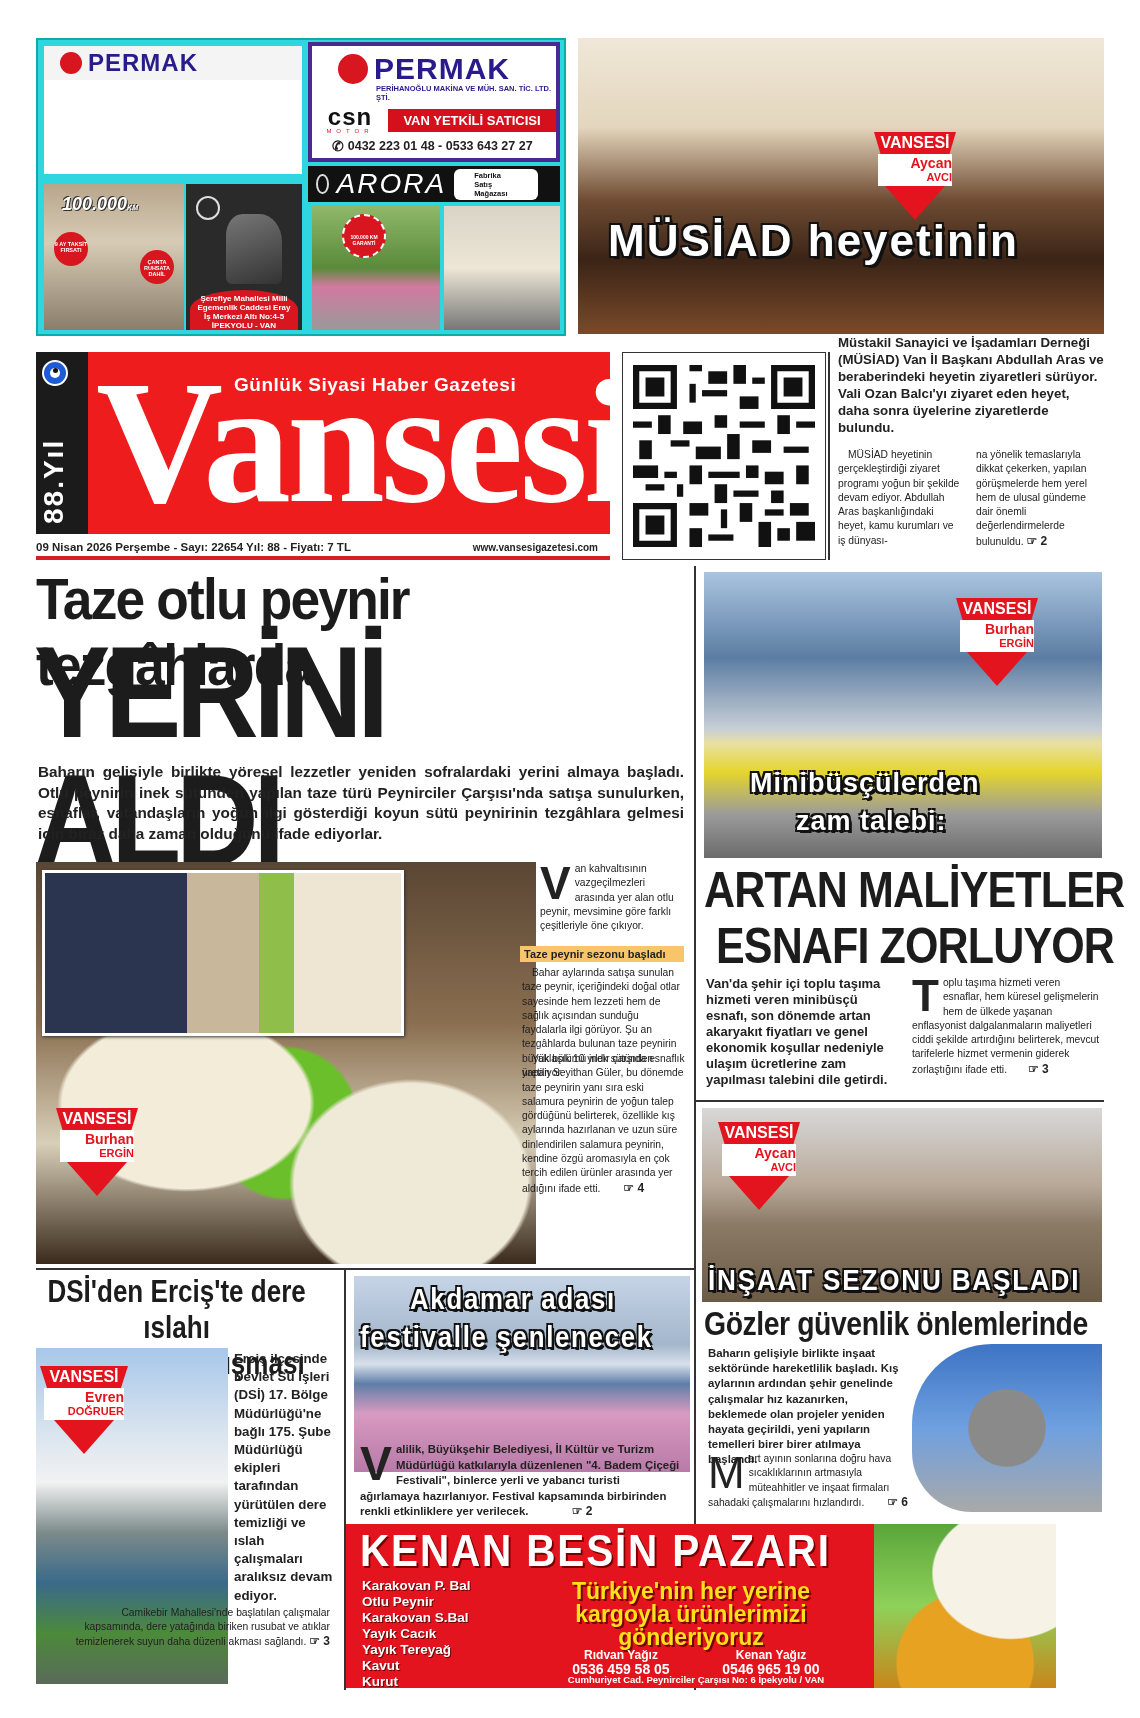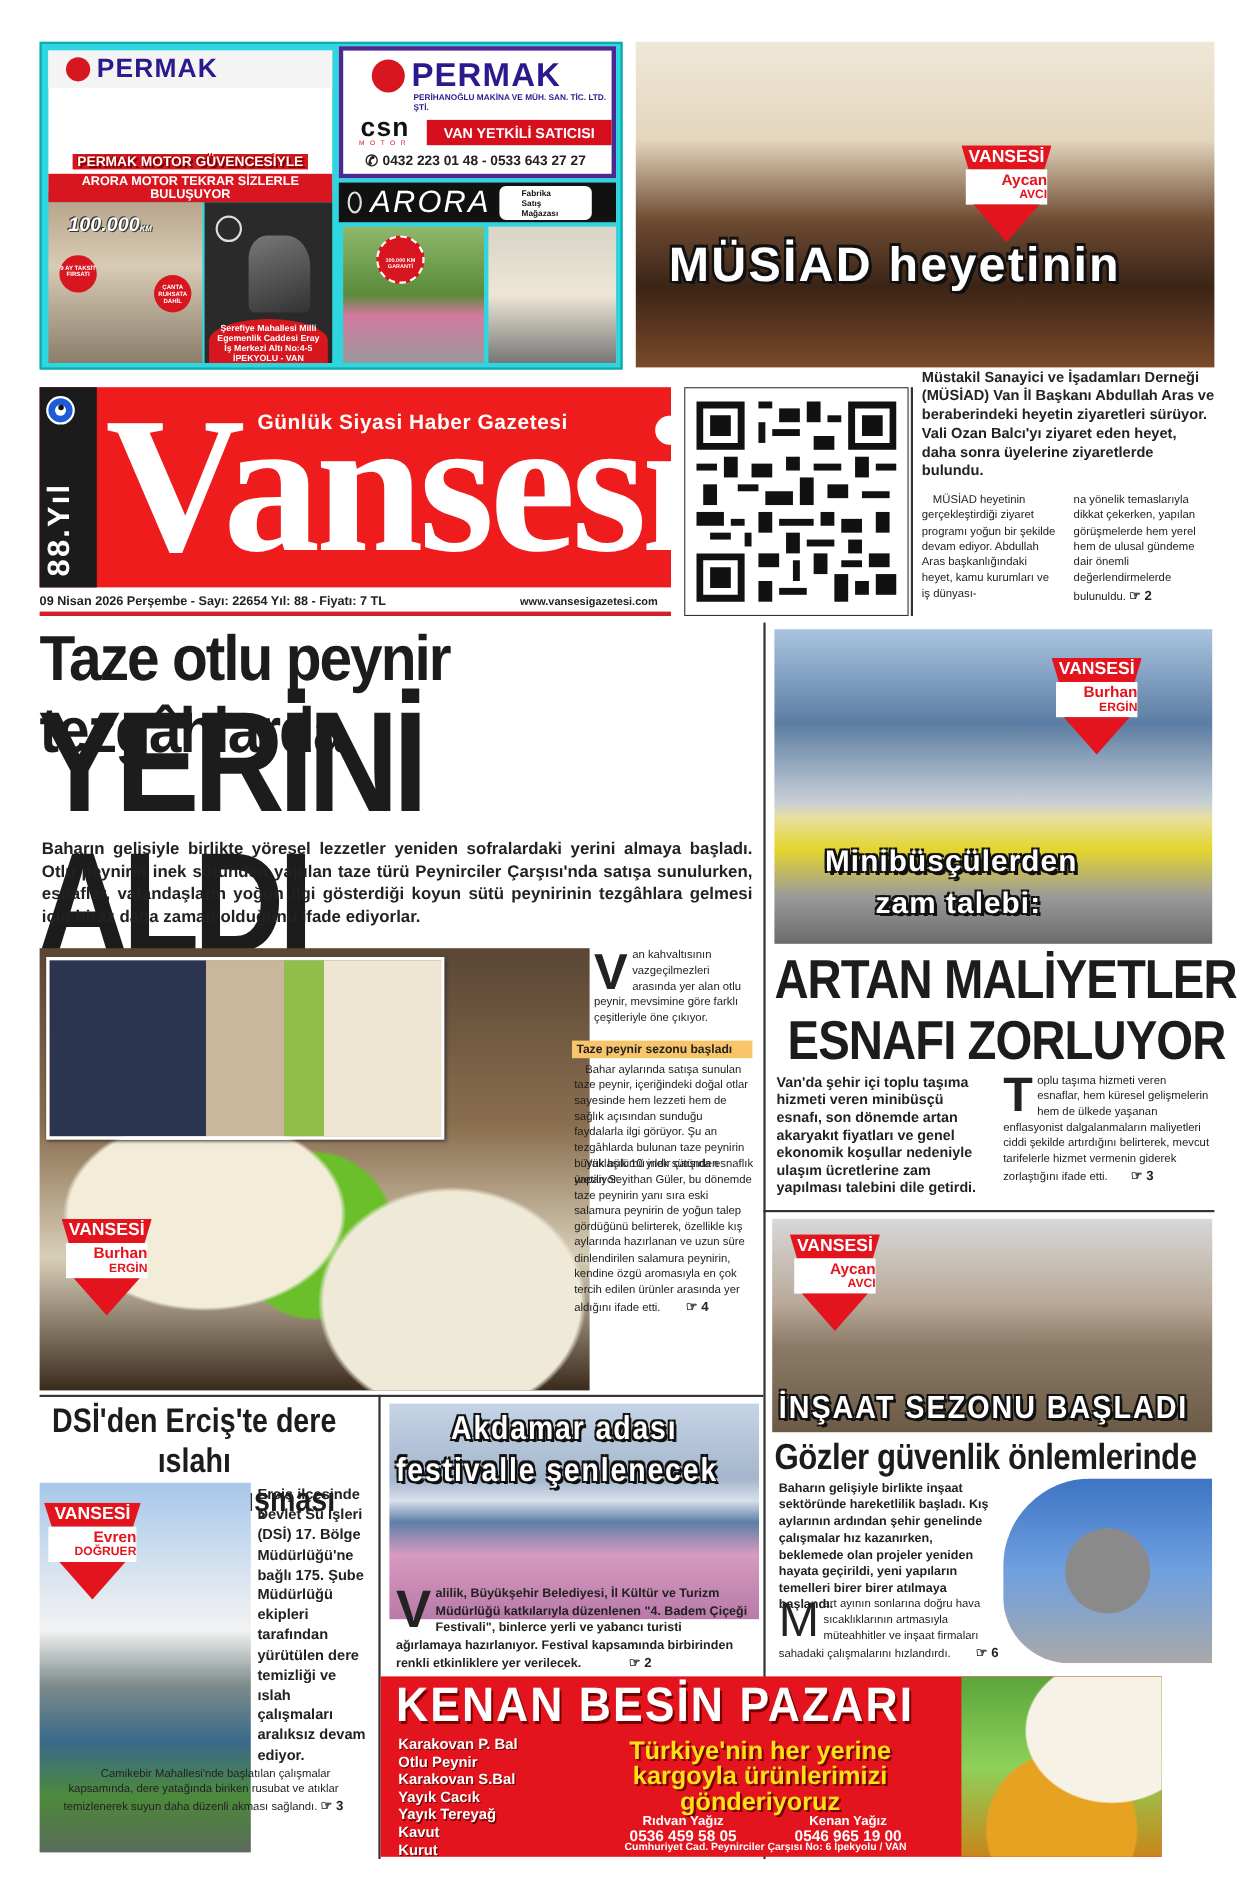--- a/index.html
+++ b/index.html
@@ -50,24 +50,20 @@
 </style>
 </head>
 <body>
 
 <div id="ad-top" class="abs">
   <div class="ad-panel ad-photo" style="left:6px;top:6px;width:258px;height:128px;">
     <div style="background:#f4f4f4;height:34px;display:flex;align-items:center;padding-left:16px;gap:6px">
       <span style="width:22px;height:22px;border-radius:50%;background:#d8161f;display:inline-block"></span>
       <span class="permak-logo" style="font-size:24px">PERMAK</span>
     </div>
-  </div>
-  <div class="ad-panel" style="left:6px;top:98px;width:258px;height:44px;background:transparent;text-align:center">
-    <div style="color:#fff;font-weight:bold;font-size:12.5px;text-shadow:1px 1px 0 #a00,-1px -1px 0 #a00,2px 2px 0 #600;background:#d8161f;display:inline-block;padding:0 4px">PERMAK MOTOR GÜVENCESİYLE</div>
-    <div style="color:#fff;font-weight:bold;font-size:11.5px;background:#d8161f;margin-top:2px;padding:1px 0">ARORA MOTOR TEKRAR SİZLERLE BULUŞUYOR</div>
   </div>
   <div class="ad-panel" style="left:6px;top:144px;width:140px;height:146px;background:linear-gradient(180deg,#b8a68c,#d8cbb5 40%,#8a7d6a);">
     <div style="font-size:18px;font-weight:900;font-style:italic;color:#fff;text-shadow:1px 1px 0 #333,-1px -1px 0 #333;margin:10px 0 0 18px"><span>100.000</span><span style="font-size:7px">KM</span></div>
     <div style="position:absolute;left:10px;top:48px;width:34px;height:34px;border-radius:50%;background:#d8161f;color:#fff;font-size:5.5px;font-weight:bold;text-align:center;padding-top:9px">9 AY TAKSİT FIRSATI</div>
     <div style="position:absolute;left:96px;top:66px;width:34px;height:34px;border-radius:50%;background:#d8161f;color:#fff;font-size:5.5px;font-weight:bold;text-align:center;padding-top:9px">ÇANTA RUHSATA DAHİL</div>
   </div>
   <div class="ad-panel" style="left:148px;top:144px;width:116px;height:146px;background:#2a2a2a;">
     <div style="width:24px;height:24px;border:2px solid #ddd;border-radius:50%;margin:12px 0 0 10px"></div>
     <div style="position:absolute;left:40px;top:30px;width:56px;height:70px;background:linear-gradient(160deg,#777,#333);border-radius:30% 40% 10% 10%"></div>
     <div style="position:absolute;left:4px;top:106px;width:108px;height:40px;background:#d8161f;border-radius:50% 50% 0 0;color:#fff;font-size:8px;font-weight:bold;text-align:center;line-height:9px;padding-top:4px">
@@ -257,21 +253,21 @@
   <div>ve temizlik çalışması</div>
 </div>
 <div class="abs photo-dere" style="left:36px;top:1348px;width:192px;height:336px">
   <div class="byline" style="left:4px;top:18px;width:88px">
     <div class="tri-top" style="width:88px">VANSESİ</div>
     <div class="name" style="width:80px"><span>Evren</span><small>DOĞRUER</small></div>
     <div class="tri-bot"></div>
   </div>
 </div>
 <div class="abs lede" style="left:234px;top:1350px;width:100px;font-size:13.3px;line-height:18.2px">Erciş ilçesinde Devlet Su İşleri (DSİ) 17. Bölge Müdürlüğü'ne bağlı 175. Şube Müdürlüğü ekipleri tarafından yürütülen dere temizliği ve ıslah çalışmaları aralıksız devam ediyor.</div>
-<div class="abs body" style="left:40px;top:1606px;width:290px;text-indent:22px;text-align:center;line-height:14.2px">
+<div class="abs body" style="left:40px;top:1606px;width:290px;text-indent:22px;text-align:right;line-height:14.2px">
   <span>Camikebir Mahallesi'nde başlatılan çalışmalar kapsamında, dere yatağında biriken rusubat ve atıklar temizlenerek suyun daha düzenli akması sağlandı.</span>
   <span class="ptr">☞ <span>3</span></span>
 </div>
 <div class="abs rule" style="left:344px;top:1268px;width:1.5px;height:422px"></div>
 
 <div class="abs photo-akdamar" style="left:354px;top:1276px;width:336px;height:196px">
   <div class="outline-text abs" style="left:56px;top:6px;font-size:30px;letter-spacing:2px;white-space:nowrap;transform:scaleX(0.86);transform-origin:left">Akdamar adası</div>
   <div class="outline-text abs" style="left:6px;top:44px;font-size:30px;letter-spacing:2px;white-space:nowrap;transform:scaleX(0.86);transform-origin:left">festivalle şenlenecek</div>
 </div>
 <div class="abs" style="left:360px;top:1442px;width:320px;font-size:11.4px;line-height:15.5px;font-weight:bold;color:#222">

